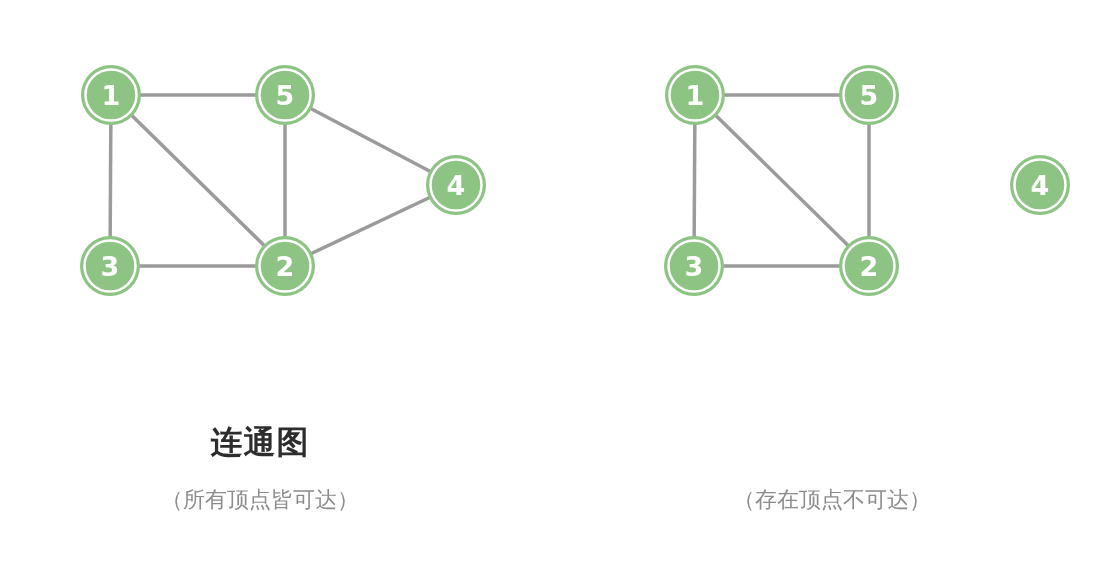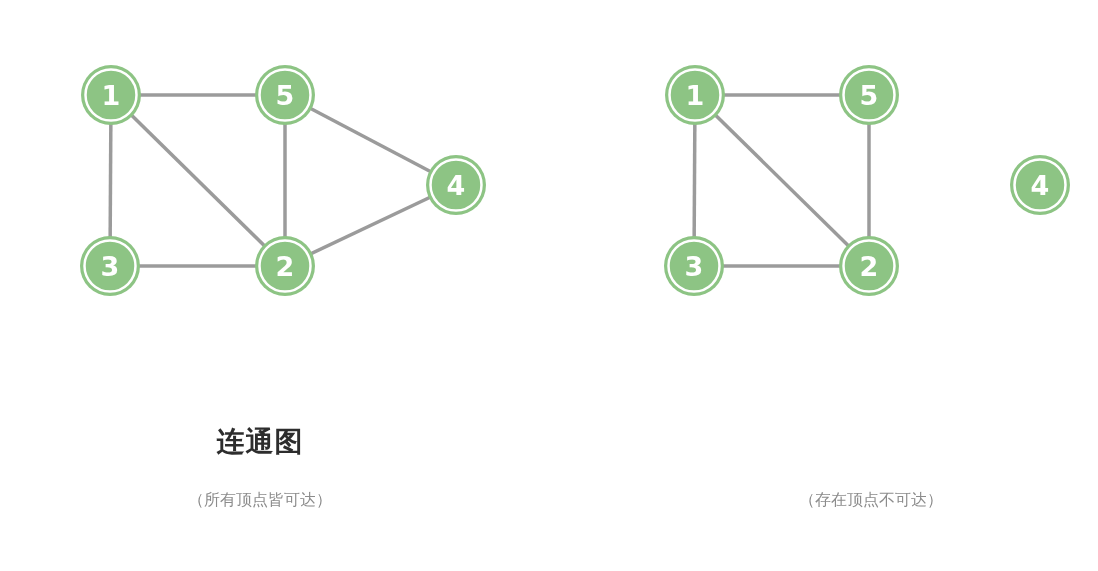--- a/index.html
+++ b/index.html
@@ -24,39 +24,39 @@
     width: 500px;
     height: 340px;
   }
   .graph-svg.left  { left: 30px; }
   .graph-svg.right { left: 614px; }
   .g-title {
     position: absolute;
     top: 424px;
     width: 400px;
     text-align: center;
-    font-size: 28px;
+    font-size: 32px;
     font-weight: bold;
     line-height: 36px;
     color: #2d2d2d;
     letter-spacing: 1px;
   }
   .g-title.left  { left: 60px; }
   .g-title.right { left: 648px; }
   .g-sub {
     position: absolute;
     top: 483px;
     width: 400px;
     text-align: center;
-    font-size: 16px;
+    font-size: 22px;
     line-height: 34px;
     color: #8c8c8c;
   }
   .g-sub.left  { left: 60px; }
-  .g-sub.right { left: 671px; }
+  .g-sub.right { left: 632px; }
 </style>
 </head>
 <body>
 
 <div class="canvas">
 
   <svg class="graph-svg left" viewBox="0 0 500 340">
       <line x1="81" y1="75" x2="255" y2="75" stroke="#9b9b9b" stroke-width="3.5"></line>
       <line x1="81" y1="75" x2="80" y2="246" stroke="#9b9b9b" stroke-width="3.5"></line>
       <line x1="81" y1="75" x2="255" y2="246" stroke="#9b9b9b" stroke-width="3.5"></line>

